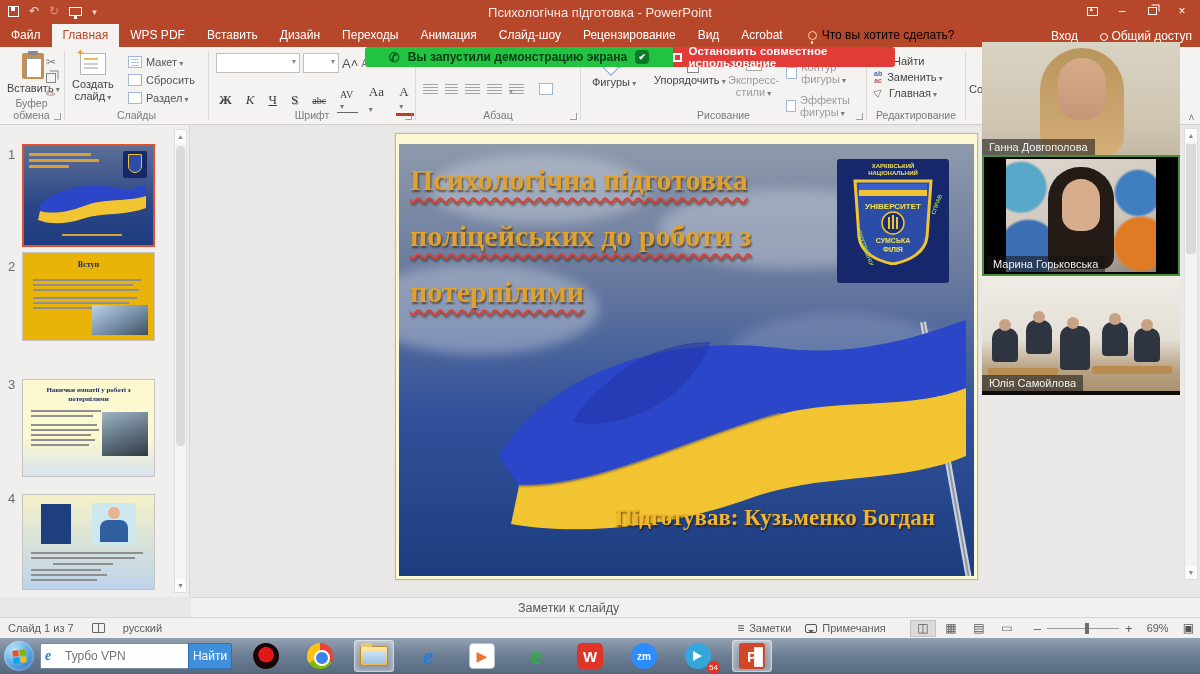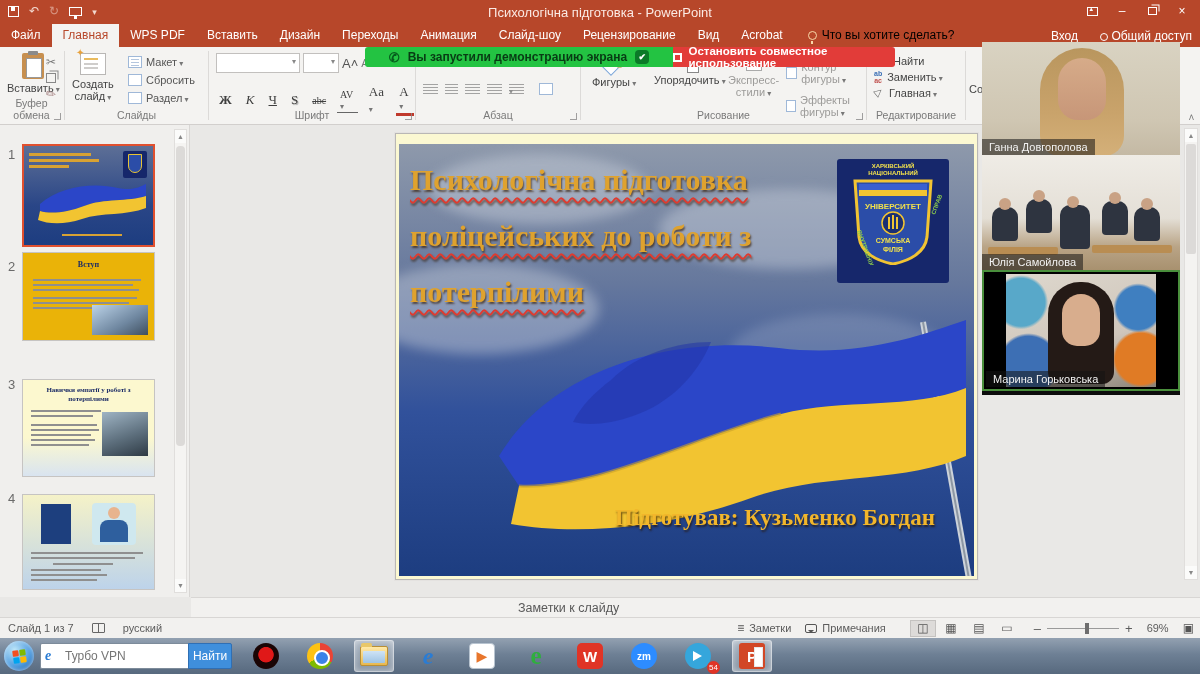--- a/index.html
+++ b/index.html
@@ -602,32 +602,32 @@
       <div class="varrow" style="position:absolute;bottom:0;">▼</div>
     </div>
   </div>
 
   <div class="meeting">
     <div class="tile t1">
       <span class="hair"></span>
       <span class="face"></span>
       <span class="vname">Ганна Довгополова</span>
     </div>
+    <div class="tile t3">
+      <div class="t3video">
+        <span class="hair2"></span>
+        <span class="face2"></span>
+      </div>
+      <span class="vname" style="bottom:2px;left:2px;">Марина Горьковська</span>
+    </div>
     <div class="tile t2">
       <span class="cadet" style="left:10px;top:52px;"></span>
       <span class="cadet" style="left:44px;top:44px;"></span>
       <span class="cadet" style="left:78px;top:50px;width:30px;height:44px;"></span>
       <span class="cadet" style="left:120px;top:46px;"></span>
       <span class="cadet" style="left:152px;top:52px;"></span>
       <span class="desk" style="left:6px;top:92px;width:70px;"></span>
       <span class="desk" style="left:110px;top:90px;width:80px;"></span>
       <span class="vname">Юлія Самойлова</span>
     </div>
-    <div class="tile t3">
-      <div class="t3video">
-        <span class="hair2"></span>
-        <span class="face2"></span>
-      </div>
-      <span class="vname" style="bottom:2px;left:2px;">Марина Горьковська</span>
-    </div>
   </div>
 
 </div>
 
 </body></html>

